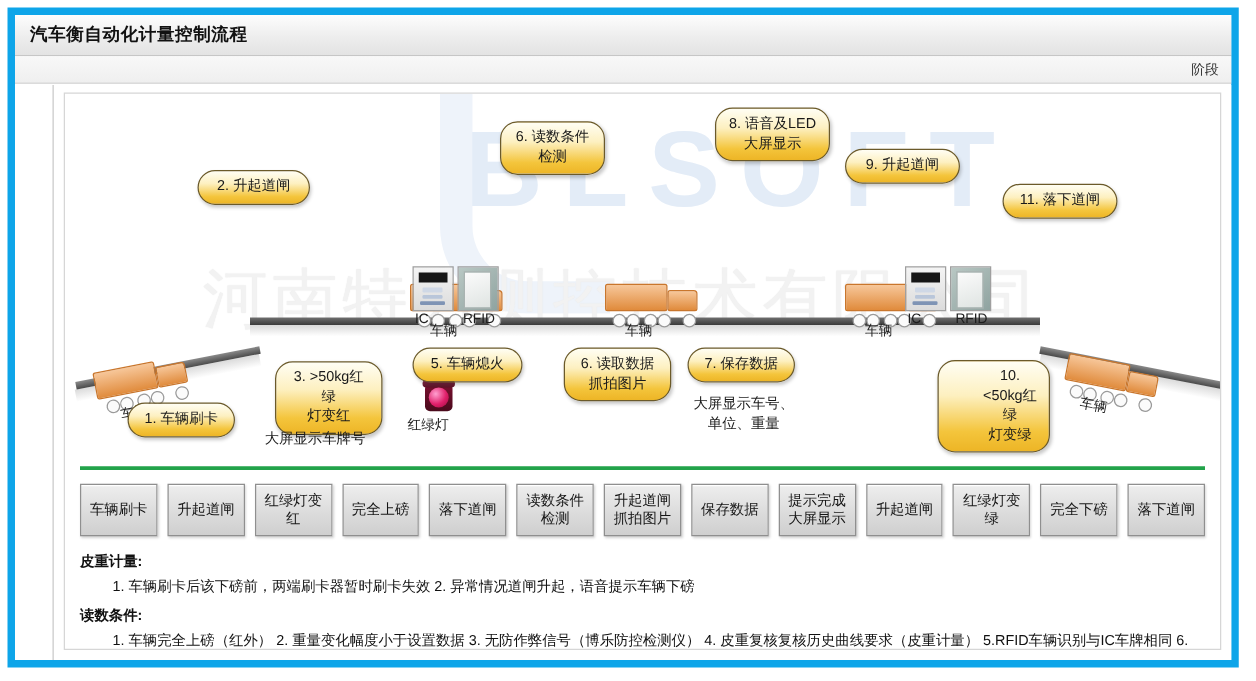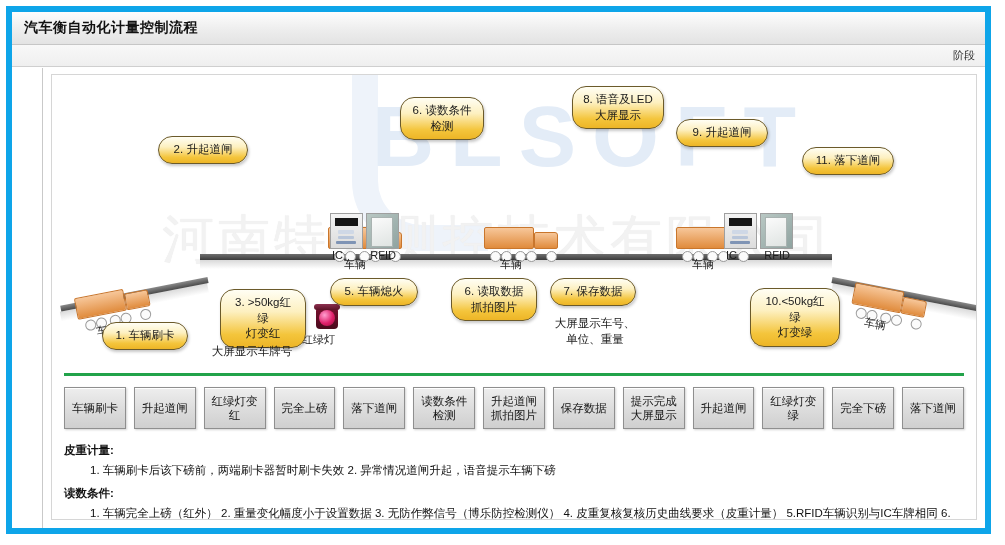--- a/index.html
+++ b/index.html
@@ -65,21 +65,21 @@
   .truck .w1{left:6px;} .truck .w2{left:17px;} .truck .w3{left:31px;}
   .truck .w4{left:42px;} .truck .w5{left:62px;}
   .truck .lbl{position:absolute;left:16px;top:30px;font-size:11px;color:#222;white-space:nowrap;}
   .t1{left:24px;top:216px;transform:rotate(-11deg);}
   .t2{left:276px;top:152px;}
   .t3{left:432px;top:152px;}
   .t4{left:624px;top:152px;}
   .t5{left:800px;top:214px;transform:rotate(11deg);}
 
   
-  .tlight{position:absolute;width:39px;height:22px;}
+  .tlight{position:absolute;width:39px;height:22px;margin-left:24px;}
   .tlight .box{position:absolute;left:0;top:0;width:22px;height:22px;border-radius:4px;
      background:linear-gradient(#7a1030,#4a0a1c);}
   .tlight .bulb{position:absolute;left:3px;top:3px;width:16px;height:16px;border-radius:50%;
      background:radial-gradient(circle at 35% 32%,#ff9fd0,#e01f6a 55%,#9c0a3c);}
   .tlight .cap{position:absolute;left:-2px;top:-3px;width:26px;height:6px;border-radius:3px;
      background:linear-gradient(#8d3050,#5b1226);}
   .tlight .lbl{position:absolute;left:-14px;top:25px;font-size:11px;color:#222;white-space:nowrap;}
   .tl-left{left:264px;top:232px;}
   .tl-right{left:716px;top:232px;}
 
@@ -265,21 +265,21 @@
 灯变红</div>
         <div class="bubble" style="left:278px;top:203px;width:88px;">5. 车辆熄火</div>
         <div class="bubble" style="left:348px;top:22px;width:84px;">6. 读数条件
 检测</div>
         <div class="bubble" style="left:399px;top:203px;width:86px;">6. 读取数据
 抓拍图片</div>
         <div class="bubble" style="left:498px;top:203px;width:86px;">7. 保存数据</div>
         <div class="bubble" style="left:520px;top:11px;width:92px;">8. 语音及LED
 大屏显示</div>
         <div class="bubble" style="left:624px;top:44px;width:92px;">9. 升起道闸</div>
-        <div class="bubble" style="left:698px;top:213px;width:90px;">10.&lt;50kg红绿
+        <div class="bubble" style="left:698px;top:213px;width:90px;padding-left:35px;">10.&lt;50kg红绿
 灯变绿</div>
         <div class="bubble" style="left:750px;top:72px;width:92px;">11. 落下道闸</div>
 
         <div class="plabel" style="left:140px;top:268px;width:120px;">大屏显示车牌号</div>
         <div class="plabel" style="left:488px;top:240px;width:110px;">大屏显示车号、
 单位、重量</div>
 
         <div class="greenline"></div>
 
         <div class="steps">

